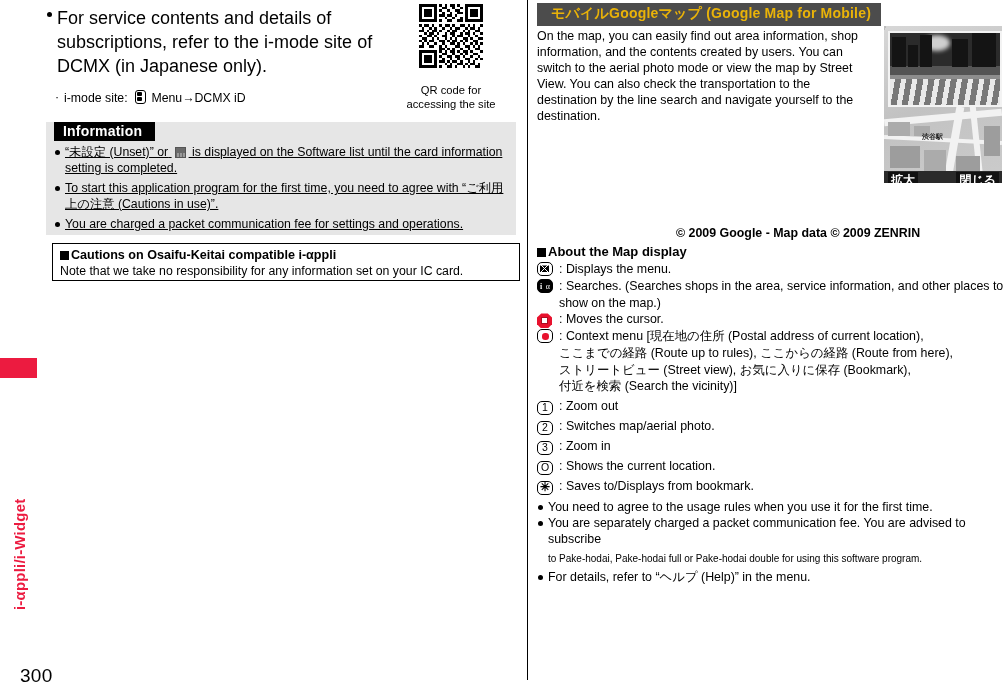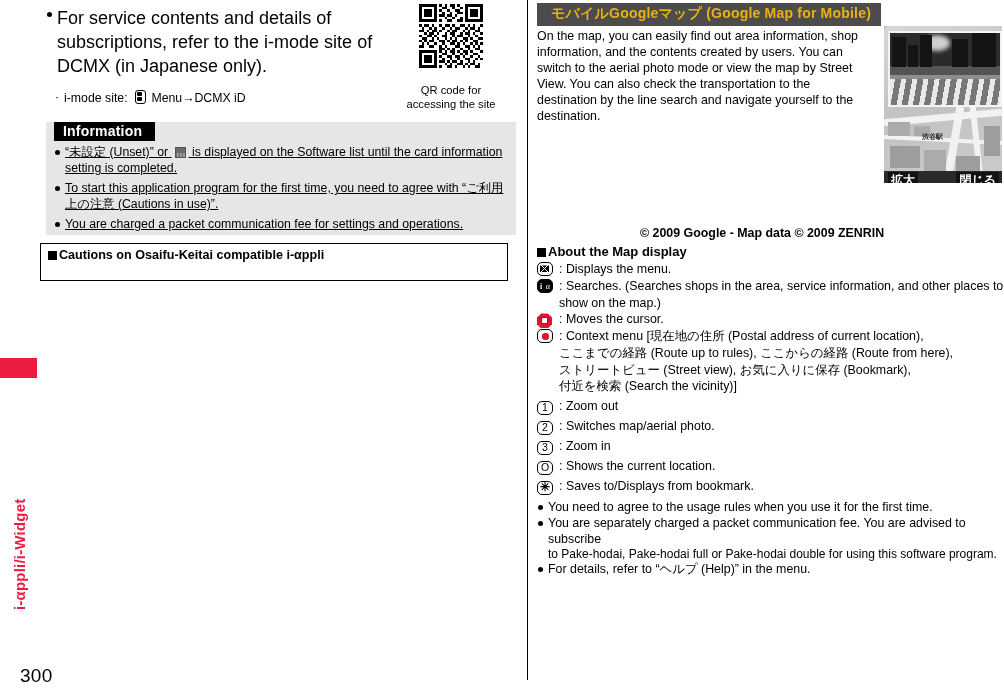--- a/index.html
+++ b/index.html
@@ -98,21 +98,21 @@
     background:
       linear-gradient(90deg,#6a6a6a 50%,transparent 50%),
       linear-gradient(180deg,#6a6a6a 50%,#9a9a9a 50%);
     background-size:3px 3px,100% 100%;
     border:1px solid #555;
     box-sizing:border-box;
   }
 
   
   #cautions-box{
-    position:absolute;left:40px;top:243px;width:468px;height:38px;
+    position:absolute;left:52px;top:243px;width:468px;height:38px;
     border:1px solid #000;box-sizing:border-box;
     padding:4px 7px 0 7px;
   }
   #cautions-title{
     font-size:12.6px;font-weight:bold;line-height:15px;
   }
   .blacksq:before{
     content:"";display:inline-block;width:9px;height:9px;background:#000;
     margin-right:2px;vertical-align:-1px;
   }
@@ -155,21 +155,21 @@
   }
   .ps-cross{position:absolute;left:0;bottom:0;width:110px;height:26px;
     background:repeating-linear-gradient(100deg,#e9e9e9 0 5px,#777 5px 11px);}
   .ps-bldg{position:absolute;background:#141414;}
   .ps-sky{position:absolute;left:34px;top:2px;width:26px;height:16px;background:#cfcfcf;border-radius:50%;filter:blur(2px);}
   .ps-label{position:absolute;color:#1a1a1a;font-size:10px;font-weight:bold;}
   .ps-softkeys{position:absolute;left:0;bottom:0;width:118px;height:12px;background:#2a2a2a;}
   .sk{position:absolute;top:1px;color:#fff;font-size:12px;font-weight:bold;background:#111;padding:0 3px;}
 
   #map-credit{
-    position:absolute;left:640px;top:226px;
+    position:absolute;left:676px;top:226px;
     font-size:12.4px;font-weight:bold;
   }
 
   #about-map-title{
     position:absolute;left:537px;top:244px;
     font-size:13px;font-weight:bold;
   }
 
   .keyline{
     position:relative;
@@ -225,21 +225,21 @@
   .key-star{font-size:12px;line-height:10px;font-weight:bold;}
 
   .note-item{
     position:relative;padding-left:11px;
     font-size:12.4px;line-height:16.2px;
   }
   .note-item:before{
     content:"";position:absolute;left:1px;top:6px;
     width:5px;height:5px;border-radius:50%;background:#000;
   }
-  .note-cont{padding-left:11px;font-size:12px;line-height:13px;}
+  .note-cont{padding-left:11px;font-size:10px;line-height:21px;}
 </style>
 </head>
 <body>
 
 <div class="page">
 
   <div id="side-tab"></div>
   <div id="side-tab-label">i-αppli/i-Widget</div>
   <div id="page-number">300</div>
 
@@ -446,20 +446,21 @@
         <span>To start this application program for the first time, you need to agree with “ご利用上の注意 (Cautions in use)”.</span>
       </div>
       <div class="info-item">
         <span>You are charged a packet communication fee for settings and operations.</span>
       </div>
     </div>
   </div>
 
   <div id="cautions-box">
     <div id="cautions-title" class="blacksq">Cautions on Osaifu-Keitai compatible i-αppli</div>
+    <div id="cautions-text">Note that we take no responsibility for any information set on your IC card.</div>
   </div>
 
   <div id="gmap-title">モバイルGoogleマップ (Google Map for Mobile)</div>
   <div id="gmap-intro">On the map, you can easily find out area information, shop information, and the contents created by users. You can switch to the aerial photo mode or view the map by Street View. You can also check the transportation to the destination by the line search and navigate yourself to the destination.</div>
 
   <div id="phone-shot">
     <div class="ps-map">
       <div class="ps-road" style="left:0;top:88px;width:118px;height:7px;transform:rotate(-5deg);"></div>
       <div class="ps-road" style="left:0;top:112px;width:118px;height:4px;transform:rotate(3deg);"></div>
       <div class="ps-road" style="left:62px;top:80px;width:8px;height:120px;transform:rotate(10deg);"></div>

